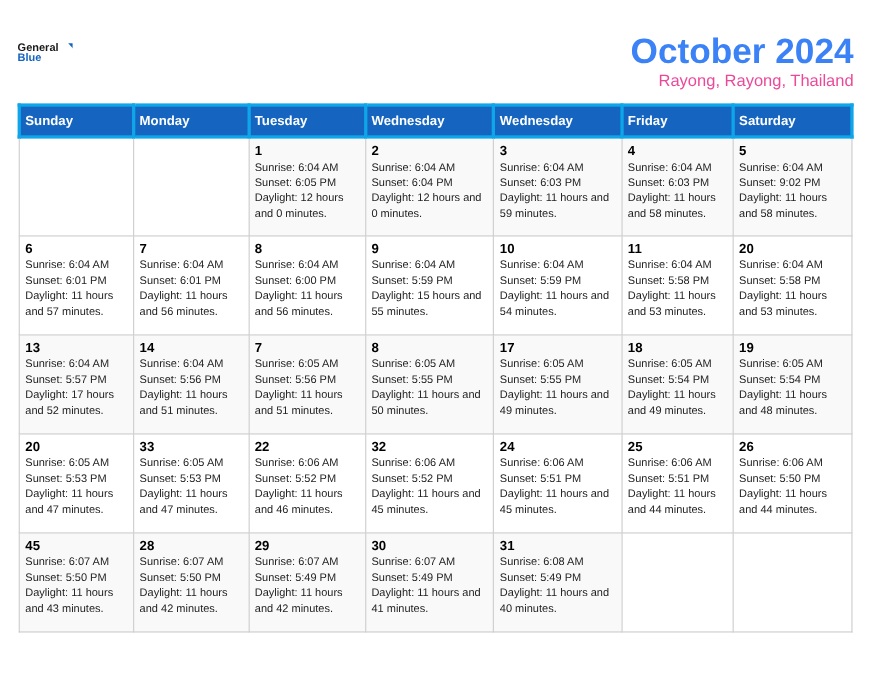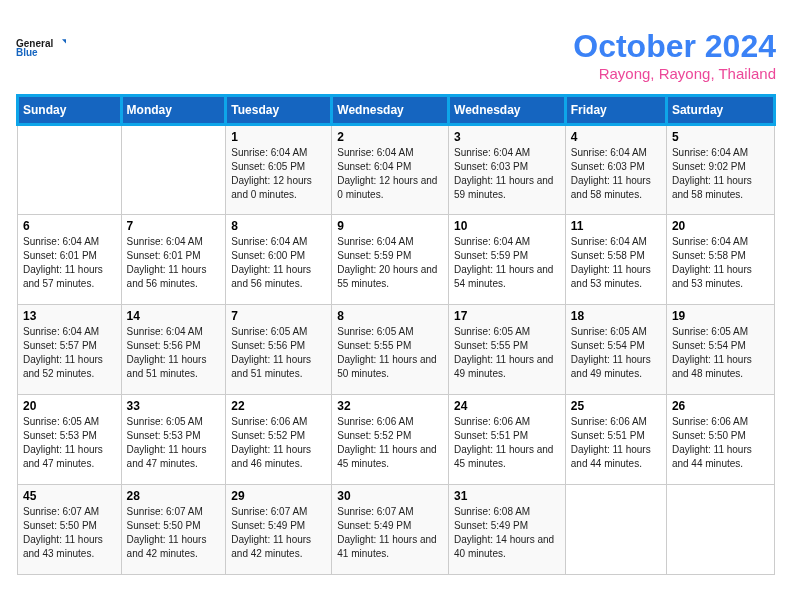--- a/index.html
+++ b/index.html
@@ -157,21 +157,21 @@
         <td>
         <span class="day-number">8</span>
         <span class="day-info">Sunrise: 6:04 AM</span><br>
         <span class="day-info">Sunset: 6:00 PM</span><br>
         <span class="day-info">Daylight: 11 hours and 56 minutes.</span>
       </td>
         <td>
         <span class="day-number">9</span>
         <span class="day-info">Sunrise: 6:04 AM</span><br>
         <span class="day-info">Sunset: 5:59 PM</span><br>
-        <span class="day-info">Daylight: 20 hours and 55 minutes.</span>
+        <span class="day-info">Daylight: 15 hours and 55 minutes.</span>
       </td>
         <td>
         <span class="day-number">10</span>
         <span class="day-info">Sunrise: 6:04 AM</span><br>
         <span class="day-info">Sunset: 5:59 PM</span><br>
         <span class="day-info">Daylight: 11 hours and 54 minutes.</span>
       </td>
         <td>
         <span class="day-number">11</span>
         <span class="day-info">Sunrise: 6:04 AM</span><br>
@@ -183,21 +183,21 @@
         <span class="day-info">Sunrise: 6:04 AM</span><br>
         <span class="day-info">Sunset: 5:58 PM</span><br>
         <span class="day-info">Daylight: 11 hours and 53 minutes.</span>
       </td>
       </tr>
       <tr>
         <td>
         <span class="day-number">13</span>
         <span class="day-info">Sunrise: 6:04 AM</span><br>
         <span class="day-info">Sunset: 5:57 PM</span><br>
-        <span class="day-info">Daylight: 11 hours and 52 minutes.</span>
+        <span class="day-info">Daylight: 17 hours and 52 minutes.</span>
       </td>
         <td>
         <span class="day-number">14</span>
         <span class="day-info">Sunrise: 6:04 AM</span><br>
         <span class="day-info">Sunset: 5:56 PM</span><br>
         <span class="day-info">Daylight: 11 hours and 51 minutes.</span>
       </td>
         <td>
         <span class="day-number">7</span>
         <span class="day-info">Sunrise: 6:05 AM</span><br>
@@ -295,19 +295,19 @@
         <td>
         <span class="day-number">30</span>
         <span class="day-info">Sunrise: 6:07 AM</span><br>
         <span class="day-info">Sunset: 5:49 PM</span><br>
         <span class="day-info">Daylight: 11 hours and 41 minutes.</span>
       </td>
         <td>
         <span class="day-number">31</span>
         <span class="day-info">Sunrise: 6:08 AM</span><br>
         <span class="day-info">Sunset: 5:49 PM</span><br>
-        <span class="day-info">Daylight: 14 hours and 40 minutes.</span>
+        <span class="day-info">Daylight: 11 hours and 40 minutes.</span>
       </td>
         <td class="empty-cell"></td>
         <td class="empty-cell"></td>
       </tr>
     </tbody>
 </table>
 
 </body></html>

